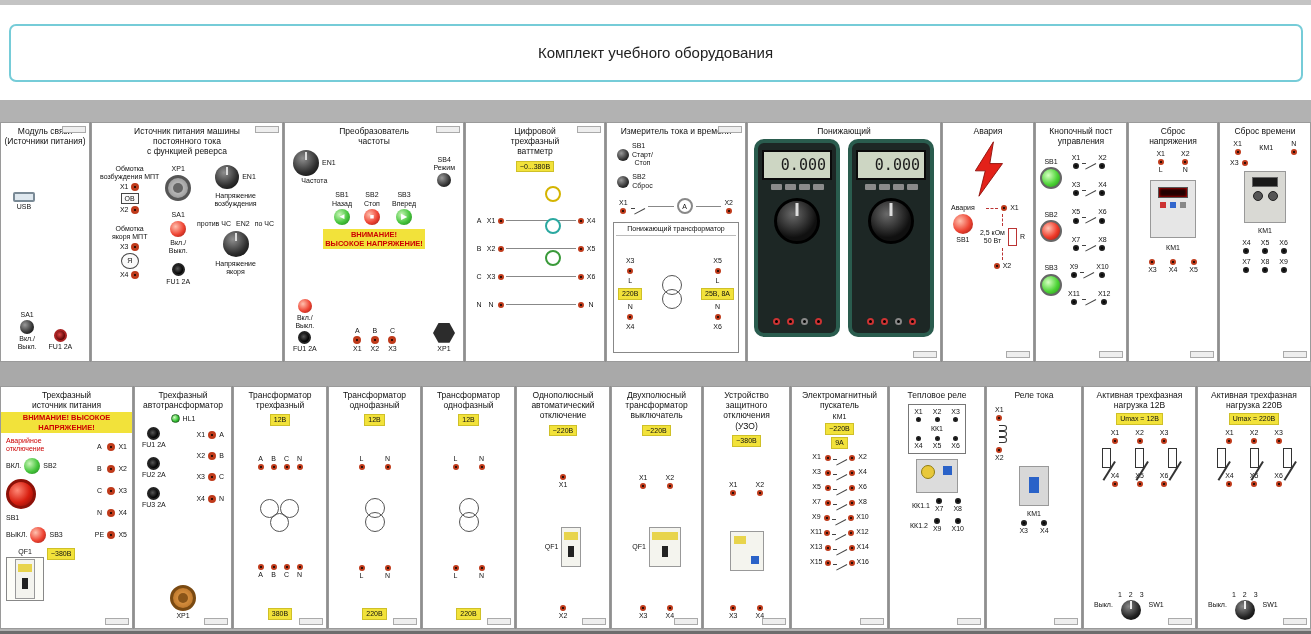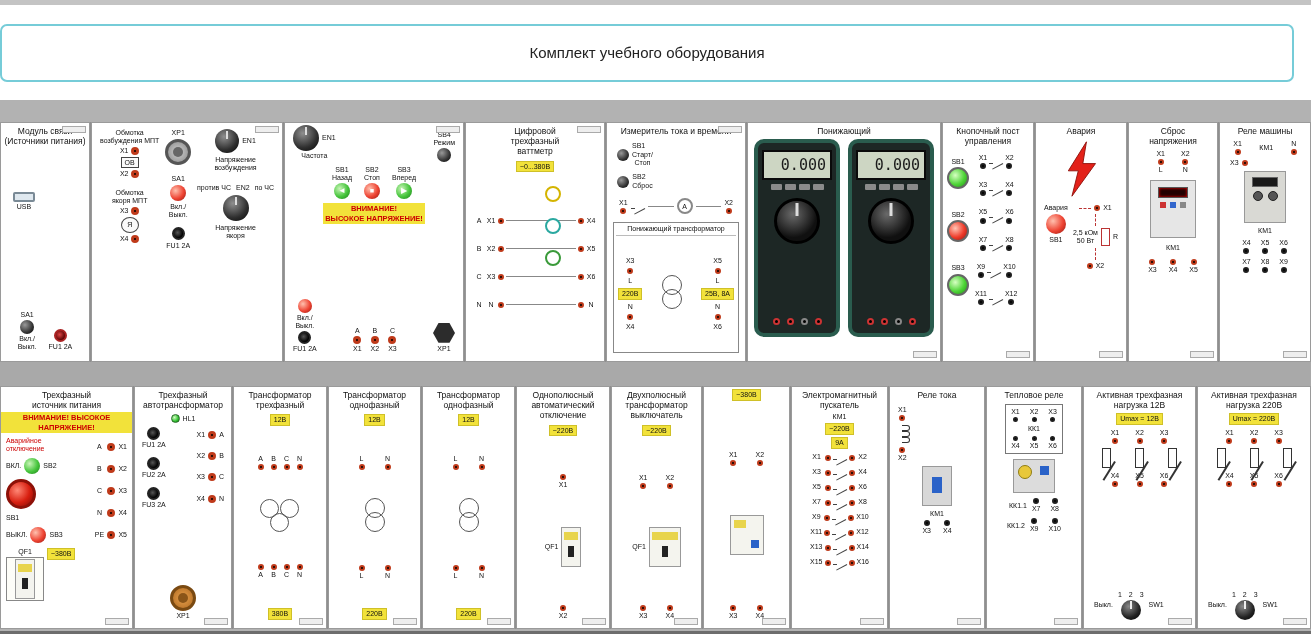--- a/index.html
+++ b/index.html
@@ -1,20 +1,20 @@
 <!DOCTYPE html>
 <html><head>
 <meta charset="utf-8">
 <style>
 *{margin:0;padding:0;box-sizing:border-box}
 html,body{width:1311px;height:634px}
 body{font-family:"Liberation Sans",sans-serif;background:#c8c8c8;color:#111;overflow:hidden}
 .screen{width:1311px;height:634px;display:flex;flex-direction:column}
 .strip{background:#c4c4c4}
-.header-band{height:95px;background:#fff;display:flex;align-items:center;}
+.header-band{height:95px;background:#fff;display:flex;align-items:center;justify-content:center}
 .title-box{width:1294px;height:58px;border:2px solid #76ccd8;border-radius:7px;background:#fff;display:flex;flex-direction:column;align-items:center;justify-content:center;gap:2px}
 .t1{font-size:15px;color:#222}
 .t2{font-size:19px;color:#111}
 .band1{height:22px;background:#b2b2b2}
 .band2{height:24px;background:#a9a9a9}
 .band3{height:5px;background:#b2b2b2;border-bottom:3px solid #6d6d6d}
 .row{display:flex;gap:1px;background:#8f8f8f}
 .row-top{height:240px}
 .row-bottom{height:243px}
 .panel{background:#fff;border:1px solid #9a9a9a;position:relative;display:flex;flex-direction:column;flex:0 0 auto}
@@ -148,20 +148,23 @@
           <div class="tcol">
             <span class="fuse redcap"></span>
             <span class="lbl">FU1 2A</span>
           </div>
         </div>
       </div>
     </section>
 
     <section class="panel" style="width:192px">
       <span class="code-tag tag-tr"></span>
+      <div class="panel-title">Источник питания машины
+постоянного тока
+с функцией реверса</div>
       <div class="pbody" style="flex-direction:row;align-items:flex-start;justify-content:space-between;padding:6px 8px 8px">
         <div class="tcol" style="gap:2px">
           <span class="lbl">Обмотка
 возбуждения МПТ</span>
           <div class="trow">
               <span class="lbl">X1</span>
               <span class="term"></span>
             </div>
           <span class="ovbox">ОВ</span>
           <div class="trow">
@@ -208,20 +211,22 @@
           </div>
           <span class="knob k26"></span>
           <span class="lbl">Напряжение
 якоря</span>
         </div>
       </div>
     </section>
 
     <section class="panel" style="width:180px">
       <span class="code-tag tag-tr"></span>
+      <div class="panel-title">Преобразователь
+частоты</div>
       <div class="pbody" style="padding:2px 8px 8px;gap:4px">
         <div class="trow" style="width:100%;justify-content:space-between;align-items:flex-start">
           <div class="tcol">
             <div class="trow">
                 <span class="knob k26"></span>
                 <span class="lbl">EN1</span>
               </div>
             <span class="lbl">Частота</span>
           </div>
           <div class="tcol" style="margin-top:6px">
@@ -435,111 +440,20 @@
               <i class="mm-jack"></i>
               <i class="mm-jack b"></i>
               <i class="mm-jack"></i>
             </div>
         </div>
         </div>
     </section>
 
     <section class="panel" style="width:92px">
       <span class="code-tag tag-br"></span>
-      <div class="panel-title">Кнопочный пост управления</div>
-      <div class="pbody" style="flex-direction:row;gap:6px;padding:4px 4px 8px;align-items:flex-start">
-        <div class="tcol" style="gap:22px;padding-top:6px">
-
-        <div class="tcol">
-            <span class="lbl">SB1</span>
-            <span class="bigbtn green"></span>
-          </div>
-            <div class="tcol">
-            <span class="lbl">SB2</span>
-            <span class="bigbtn red"></span>
-          </div>
-            <div class="tcol">
-            <span class="lbl">SB3</span>
-            <span class="bigbtn green"></span>
-          </div>
-          </div>
-        <div class="tcol" style="gap:12px;padding-top:2px">
-
-        <div class="pair">
-            <div class="tcol">
-                <span class="lbl">X1</span>
-                <span class="term black small"></span>
-              </div>
-            <i class="sw"></i>
-            <div class="tcol">
-                <span class="lbl">X2</span>
-                <span class="term black small"></span>
-              </div>
-          </div>
-            <div class="pair">
-            <div class="tcol">
-                <span class="lbl">X3</span>
-                <span class="term black small"></span>
-              </div>
-            <i class="sw"></i>
-            <div class="tcol">
-                <span class="lbl">X4</span>
-                <span class="term black small"></span>
-              </div>
-          </div>
-            <div class="pair">
-            <div class="tcol">
-                <span class="lbl">X5</span>
-                <span class="term black small"></span>
-              </div>
-            <i class="sw"></i>
-            <div class="tcol">
-                <span class="lbl">X6</span>
-                <span class="term black small"></span>
-              </div>
-          </div>
-            <div class="pair">
-            <div class="tcol">
-                <span class="lbl">X7</span>
-                <span class="term black small"></span>
-              </div>
-            <i class="sw"></i>
-            <div class="tcol">
-                <span class="lbl">X8</span>
-                <span class="term black small"></span>
-              </div>
-          </div>
-            <div class="pair">
-            <div class="tcol">
-                <span class="lbl">X9</span>
-                <span class="term black small"></span>
-              </div>
-            <i class="sw"></i>
-            <div class="tcol">
-                <span class="lbl">X10</span>
-                <span class="term black small"></span>
-              </div>
-          </div>
-            <div class="pair">
-            <div class="tcol">
-                <span class="lbl">X11</span>
-                <span class="term black small"></span>
-              </div>
-            <i class="sw"></i>
-            <div class="tcol">
-                <span class="lbl">X12</span>
-                <span class="term black small"></span>
-              </div>
-          </div>
-          </div>
-      </div>
-    </section>
-
-    <section class="panel" style="width:92px">
-      <span class="code-tag tag-br"></span>
       <div class="panel-title">Авария</div>
       <div class="pbody" style="padding:2px 8px 8px">
         <svg class="bolt" viewBox="0 0 40 64">
             <path d="M26 2 L6 34 H17 L10 62 L36 26 H22 Z" fill="#e32119" stroke="#8d0f0a" stroke-width="1"></path>
           </svg>
         <div class="trow" style="width:100%;justify-content:space-between;align-items:flex-start;margin-top:6px">
           <div class="tcol" style="gap:2px">
             <span class="lbl">Авария</span>
             <span class="btn red b20"></span>
             <span class="lbl">SB1</span>
@@ -560,20 +474,111 @@
             <i class="vdash" style="height:12px"></i>
             <div class="trow">
                 <span class="term small"></span>
                 <span class="lbl">X2</span>
               </div>
           </div>
         </div>
       </div>
     </section>
 
+    <section class="panel" style="width:92px">
+      <span class="code-tag tag-br"></span>
+      <div class="panel-title">Кнопочный пост управления</div>
+      <div class="pbody" style="flex-direction:row;gap:6px;padding:4px 4px 8px;align-items:flex-start">
+        <div class="tcol" style="gap:22px;padding-top:6px">
+
+        <div class="tcol">
+            <span class="lbl">SB1</span>
+            <span class="bigbtn green"></span>
+          </div>
+            <div class="tcol">
+            <span class="lbl">SB2</span>
+            <span class="bigbtn red"></span>
+          </div>
+            <div class="tcol">
+            <span class="lbl">SB3</span>
+            <span class="bigbtn green"></span>
+          </div>
+          </div>
+        <div class="tcol" style="gap:12px;padding-top:2px">
+
+        <div class="pair">
+            <div class="tcol">
+                <span class="lbl">X1</span>
+                <span class="term black small"></span>
+              </div>
+            <i class="sw"></i>
+            <div class="tcol">
+                <span class="lbl">X2</span>
+                <span class="term black small"></span>
+              </div>
+          </div>
+            <div class="pair">
+            <div class="tcol">
+                <span class="lbl">X3</span>
+                <span class="term black small"></span>
+              </div>
+            <i class="sw"></i>
+            <div class="tcol">
+                <span class="lbl">X4</span>
+                <span class="term black small"></span>
+              </div>
+          </div>
+            <div class="pair">
+            <div class="tcol">
+                <span class="lbl">X5</span>
+                <span class="term black small"></span>
+              </div>
+            <i class="sw"></i>
+            <div class="tcol">
+                <span class="lbl">X6</span>
+                <span class="term black small"></span>
+              </div>
+          </div>
+            <div class="pair">
+            <div class="tcol">
+                <span class="lbl">X7</span>
+                <span class="term black small"></span>
+              </div>
+            <i class="sw"></i>
+            <div class="tcol">
+                <span class="lbl">X8</span>
+                <span class="term black small"></span>
+              </div>
+          </div>
+            <div class="pair">
+            <div class="tcol">
+                <span class="lbl">X9</span>
+                <span class="term black small"></span>
+              </div>
+            <i class="sw"></i>
+            <div class="tcol">
+                <span class="lbl">X10</span>
+                <span class="term black small"></span>
+              </div>
+          </div>
+            <div class="pair">
+            <div class="tcol">
+                <span class="lbl">X11</span>
+                <span class="term black small"></span>
+              </div>
+            <i class="sw"></i>
+            <div class="tcol">
+                <span class="lbl">X12</span>
+                <span class="term black small"></span>
+              </div>
+          </div>
+          </div>
+      </div>
+    </section>
+
     <section class="panel" style="width:90px">
       <span class="code-tag tag-br"></span>
       <div class="panel-title">Сброс
 напряжения</div>
       <div class="pbody" style="padding:2px 6px 8px;gap:6px">
         <div class="trow" style="gap:16px">
           <div class="tcol">
               <span class="lbl">X1</span>
               <span class="term small"></span>
               <span class="lbl">L</span>
@@ -602,21 +607,21 @@
             <div class="tcol">
               <span class="term small"></span>
               <span class="lbl">X5</span>
             </div>
           </div>
       </div>
     </section>
 
     <section class="panel" style="width:92px">
       <span class="code-tag tag-br"></span>
-      <div class="panel-title">Реле машины</div>
+      <div class="panel-title">Сброс времени</div>
       <div class="pbody" style="padding:2px 6px 8px;gap:4px">
         <div class="trow" style="width:100%;justify-content:space-around">
           <div class="tcol">
               <span class="lbl">X1</span>
               <span class="term small"></span>
             </div>
           <span class="lbl">КМ1</span>
           <div class="tcol">
               <span class="lbl">N</span>
               <span class="term small"></span>
@@ -968,20 +973,23 @@
             <div class="tcol">
               <span class="term small"></span>
               <span class="lbl">X4</span>
             </div>
           </div>
       </div>
     </section>
 
     <section class="panel" style="width:87px">
       <span class="code-tag tag-br"></span>
+      <div class="panel-title">Устройство защитного
+отключения
+(УЗО)</div>
       <div class="pbody" style="padding:2px 4px 8px;gap:8px;justify-content:space-between">
         <span class="ylbl">~380В</span>
         <div class="trow" style="gap:18px">
 
         <div class="tcol">
               <span class="lbl">X1</span>
               <span class="term small"></span>
             </div>
             <div class="tcol">
               <span class="lbl">X2</span>
@@ -1068,20 +1076,89 @@
             <i class="sw"></i>
             <span class="term small"></span>
             <span class="lbl w12">X16</span>
           </div>
           </div>
       </div>
     </section>
 
     <section class="panel" style="width:96px">
       <span class="code-tag tag-br"></span>
+      <div class="panel-title">Тепловое реле</div>
+      <div class="pbody" style="padding:2px 4px 8px;gap:5px">
+        <div class="heaterbox">
+          <div class="trow" style="gap:10px">
+
+          <div class="tcol">
+                <span class="lbl">X1</span>
+                <span class="term black tiny"></span>
+              </div>
+              <div class="tcol">
+                <span class="lbl">X2</span>
+                <span class="term black tiny"></span>
+              </div>
+              <div class="tcol">
+                <span class="lbl">X3</span>
+                <span class="term black tiny"></span>
+              </div>
+            </div>
+          <span class="lbl">КК1</span>
+          <div class="trow" style="gap:10px">
+
+          <div class="tcol">
+                <span class="term black tiny"></span>
+                <span class="lbl">X4</span>
+              </div>
+              <div class="tcol">
+                <span class="term black tiny"></span>
+                <span class="lbl">X5</span>
+              </div>
+              <div class="tcol">
+                <span class="term black tiny"></span>
+                <span class="lbl">X6</span>
+              </div>
+            </div>
+        </div>
+        <span class="th-dev"></span>
+        <div class="trow" style="gap:5px">
+          <span class="lbl">КК1.1</span>
+          <div class="trow" style="gap:10px">
+
+          <div class="tcol">
+                <span class="term black small"></span>
+                <span class="lbl">X7</span>
+              </div>
+              <div class="tcol">
+                <span class="term black small"></span>
+                <span class="lbl">X8</span>
+              </div>
+            </div>
+        </div>
+        <div class="trow" style="gap:5px">
+          <span class="lbl">КК1.2</span>
+          <div class="trow" style="gap:10px">
+
+          <div class="tcol">
+                <span class="term black small"></span>
+                <span class="lbl">X9</span>
+              </div>
+              <div class="tcol">
+                <span class="term black small"></span>
+                <span class="lbl">X10</span>
+              </div>
+            </div>
+        </div>
+      </div>
+    </section>
+
+    <section class="panel" style="width:96px">
+      <span class="code-tag tag-br"></span>
       <div class="panel-title">Реле тока</div>
       <div class="pbody" style="padding:4px 8px 8px;gap:4px;align-items:flex-start">
         <div class="tcol">
             <span class="lbl">X1</span>
             <span class="term small"></span>
           </div>
         <span class="coil" style="margin-left:4px">
             <i></i>
             <i></i>
             <i></i>
@@ -1101,89 +1178,20 @@
               </div>
               <div class="tcol">
                 <span class="term black small"></span>
                 <span class="lbl">X4</span>
               </div>
             </div>
         </div>
       </div>
     </section>
 
-    <section class="panel" style="width:96px">
-      <span class="code-tag tag-br"></span>
-      <div class="panel-title">Тепловое реле</div>
-      <div class="pbody" style="padding:2px 4px 8px;gap:5px">
-        <div class="heaterbox">
-          <div class="trow" style="gap:10px">
-
-          <div class="tcol">
-                <span class="lbl">X1</span>
-                <span class="term black tiny"></span>
-              </div>
-              <div class="tcol">
-                <span class="lbl">X2</span>
-                <span class="term black tiny"></span>
-              </div>
-              <div class="tcol">
-                <span class="lbl">X3</span>
-                <span class="term black tiny"></span>
-              </div>
-            </div>
-          <span class="lbl">КК1</span>
-          <div class="trow" style="gap:10px">
-
-          <div class="tcol">
-                <span class="term black tiny"></span>
-                <span class="lbl">X4</span>
-              </div>
-              <div class="tcol">
-                <span class="term black tiny"></span>
-                <span class="lbl">X5</span>
-              </div>
-              <div class="tcol">
-                <span class="term black tiny"></span>
-                <span class="lbl">X6</span>
-              </div>
-            </div>
-        </div>
-        <span class="th-dev"></span>
-        <div class="trow" style="gap:5px">
-          <span class="lbl">КК1.1</span>
-          <div class="trow" style="gap:10px">
-
-          <div class="tcol">
-                <span class="term black small"></span>
-                <span class="lbl">X7</span>
-              </div>
-              <div class="tcol">
-                <span class="term black small"></span>
-                <span class="lbl">X8</span>
-              </div>
-            </div>
-        </div>
-        <div class="trow" style="gap:5px">
-          <span class="lbl">КК1.2</span>
-          <div class="trow" style="gap:10px">
-
-          <div class="tcol">
-                <span class="term black small"></span>
-                <span class="lbl">X9</span>
-              </div>
-              <div class="tcol">
-                <span class="term black small"></span>
-                <span class="lbl">X10</span>
-              </div>
-            </div>
-        </div>
-      </div>
-    </section>
-
     <section class="panel" style="width:113px">
       <span class="code-tag tag-br"></span>
       <div class="panel-title">Активная трехфазная
 нагрузка 12В</div>
       <div class="pbody" style="padding:1px 6px 8px;gap:4px">
         <span class="ylbl">Umax = 12В</span>
         <div class="trow" style="gap:16px">
 
         <div class="tcol">
               <span class="lbl">X1</span>

